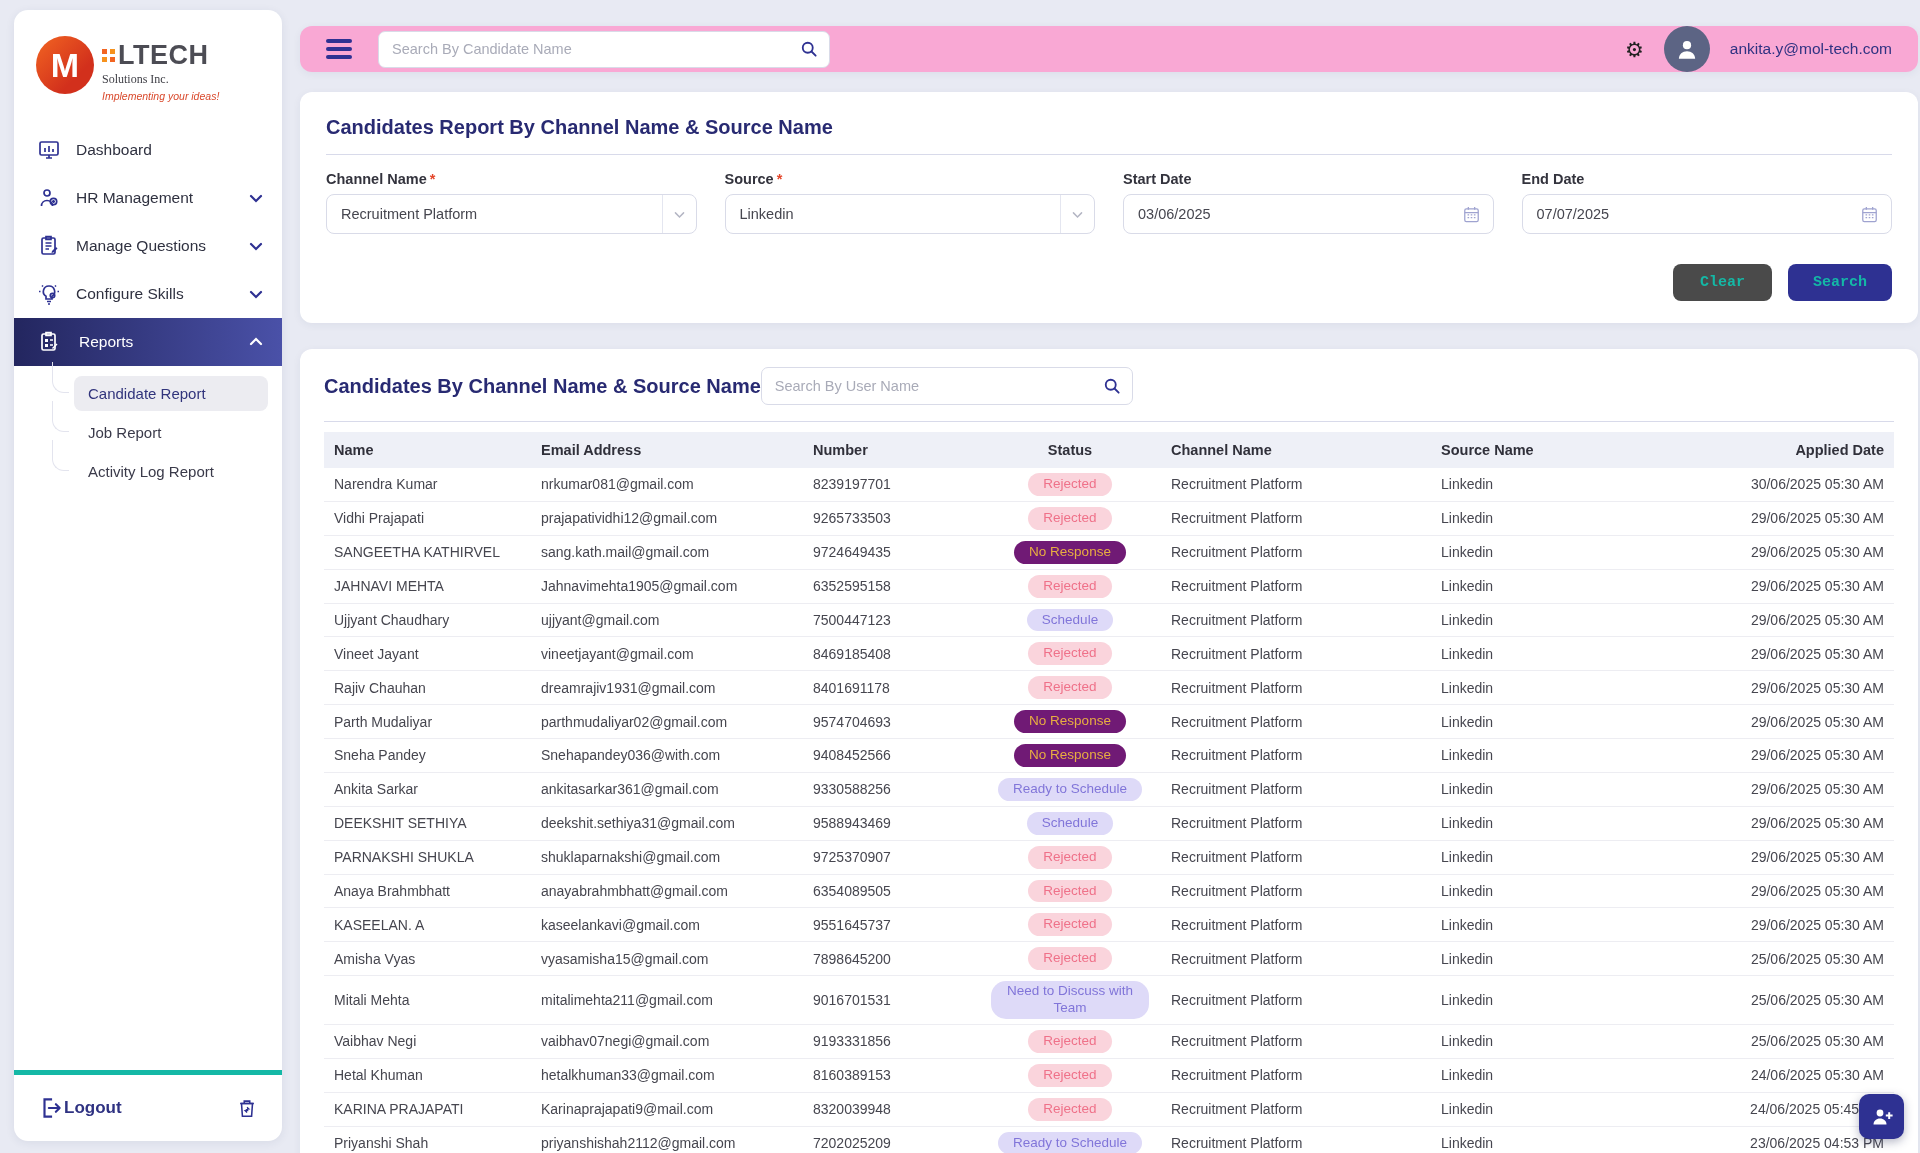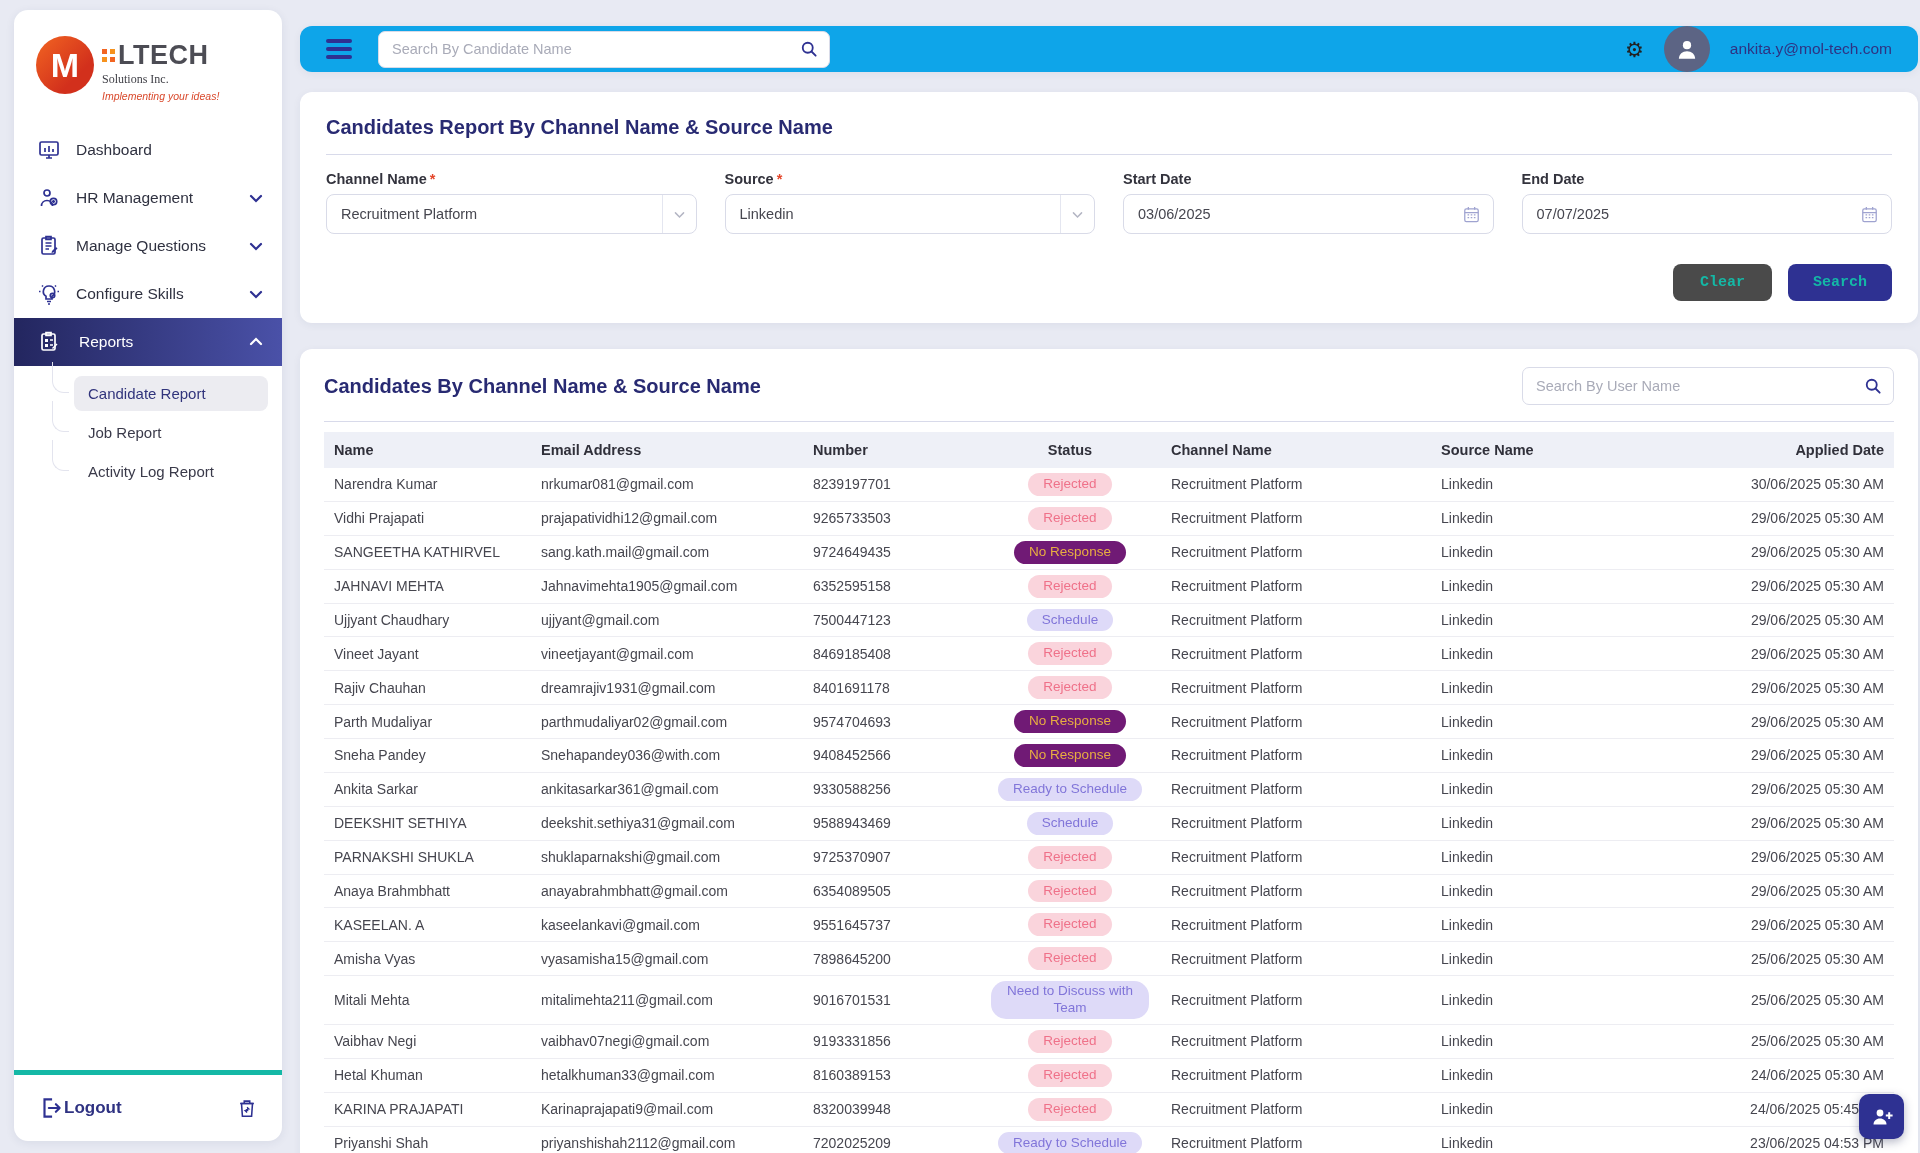--- a/index.html
+++ b/index.html
@@ -69,21 +69,21 @@
     padding:20px 24px; display:flex; align-items:center; 
   }
   .logout-label { font-size:17px; font-weight:bold; color:#2f3282; cursor:pointer; }
   .footer-ico { color:#2e3192; display:flex; }
   .bin-ico { margin-left:auto; }
 
   
   .main { flex:1; padding:26px 32px 0 18px; display:flex; flex-direction:column; }
 
   .topbar {
-    background:#0ea5e9; border-radius:12px; height:72px; box-shadow:0 2px 8px rgba(40,45,90,.06);
+    background:#f9a8d4; border-radius:12px; height:72px; box-shadow:0 2px 8px rgba(40,45,90,.06);
     display:flex; align-items:center; padding:0 26px; gap:26px;
   }
   .hamburger { width:26px; cursor:pointer; }
   .hamburger div { height:3.5px; background:#2e3192; border-radius:2px; margin:4.5px 0; }
   .tb-search { position:relative; width:452px; }
   .tb-search input {
     width:100%; height:37px; border:1px solid #d9dbe8; border-radius:7px;
     padding:0 40px 0 13px; font-size:14.5px; color:#3f3f46; outline:none;
     font-family:inherit;
   }
@@ -119,21 +119,21 @@
   .date-box { padding-right:12px; }
   .cal-ico { margin-left:auto; color:#9fa3d0; display:flex; }
   .filter-actions { display:flex; justify-content:flex-end; gap:16px; margin-top:30px; }
   .btn { height:37px; border:none; border-radius:8px; font-size:15px; font-weight:bold;
          cursor:pointer; font-family:Liberation Mono, monospace; color:#14b8a6; }
   .btn-clear { background:#4a4a4a; padding:0 27px; }
   .btn-search { background:#2e3192; padding:0 25px; }
 
   
   .table-card { margin-top:26px; padding:18px 24px 14px; flex:1; display:flex; flex-direction:column; }
-  .table-head-row { display:flex; align-items:center; justify-content:space-between; padding-bottom:16px; border-bottom:1.5px solid #d8daea; }
+  .table-head-row { display:flex; align-items:center; padding-bottom:16px; border-bottom:1.5px solid #d8daea; }
   .user-search { position:relative; width:372px; }
   .user-search input {
     width:100%; height:38px; border:1px solid #d9dbe8; border-radius:7px;
     padding:0 40px 0 13px; font-size:14.5px; outline:none; font-family:inherit; color:#3f3f46;
   }
   .user-search input::placeholder { color:#a9abb8; }
 
   table { width:100%; border-collapse:collapse; table-layout:fixed; margin-top:10px; }
   thead th {
     background:#eef0f7; font-size:14.5px; font-weight:bold; color:#30303a;

